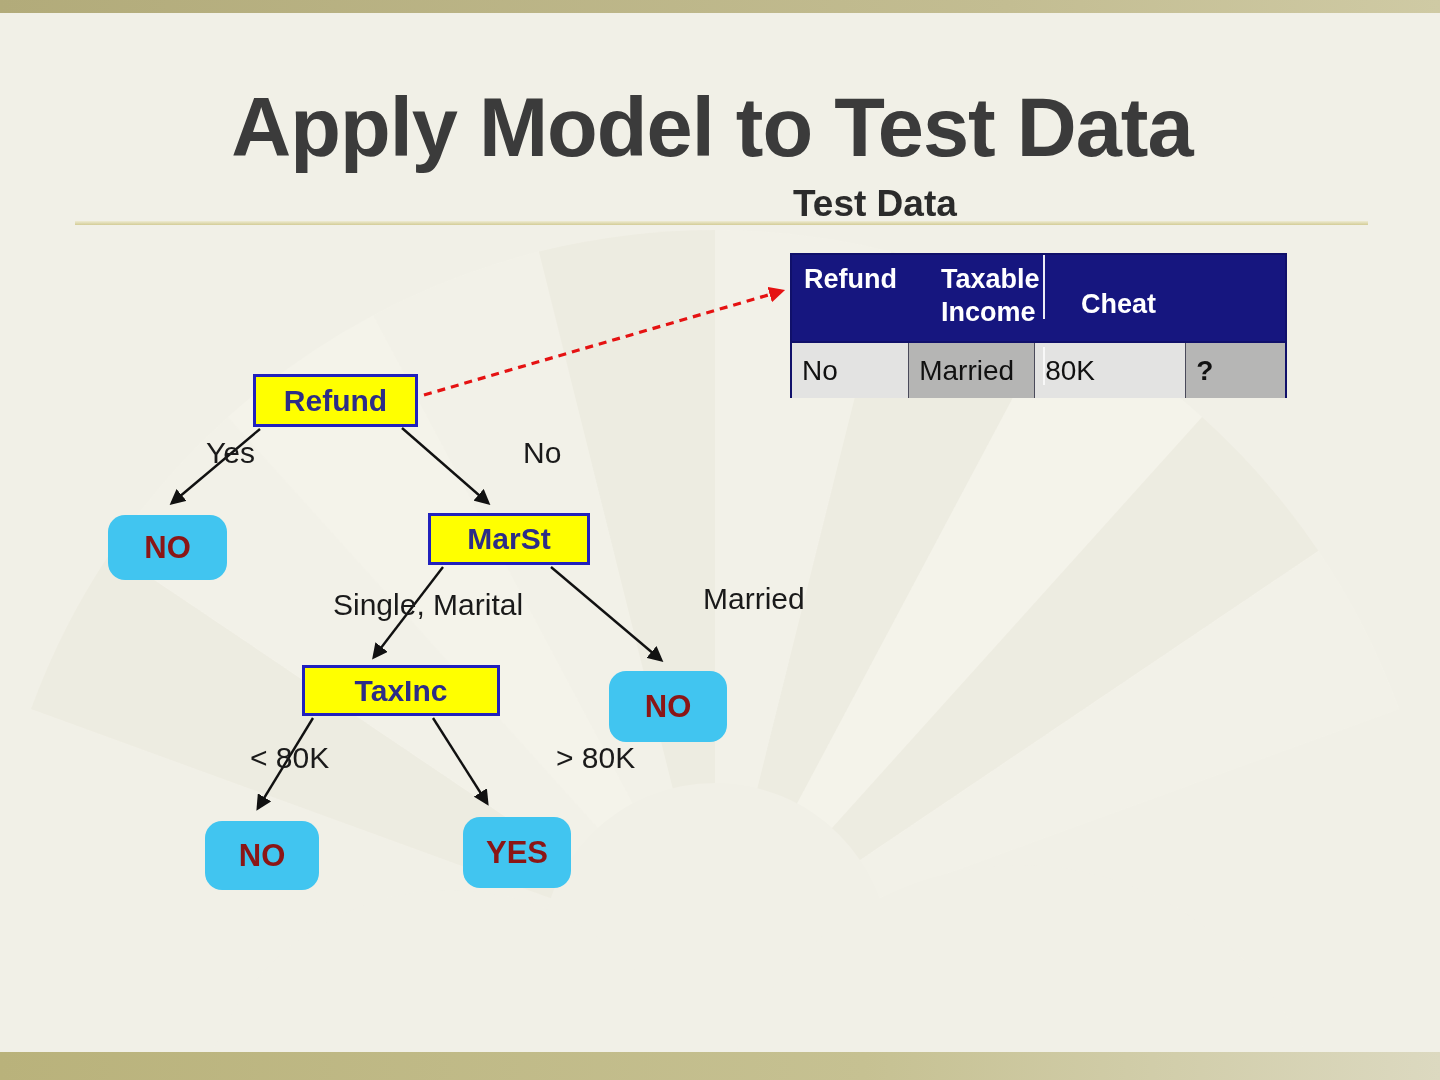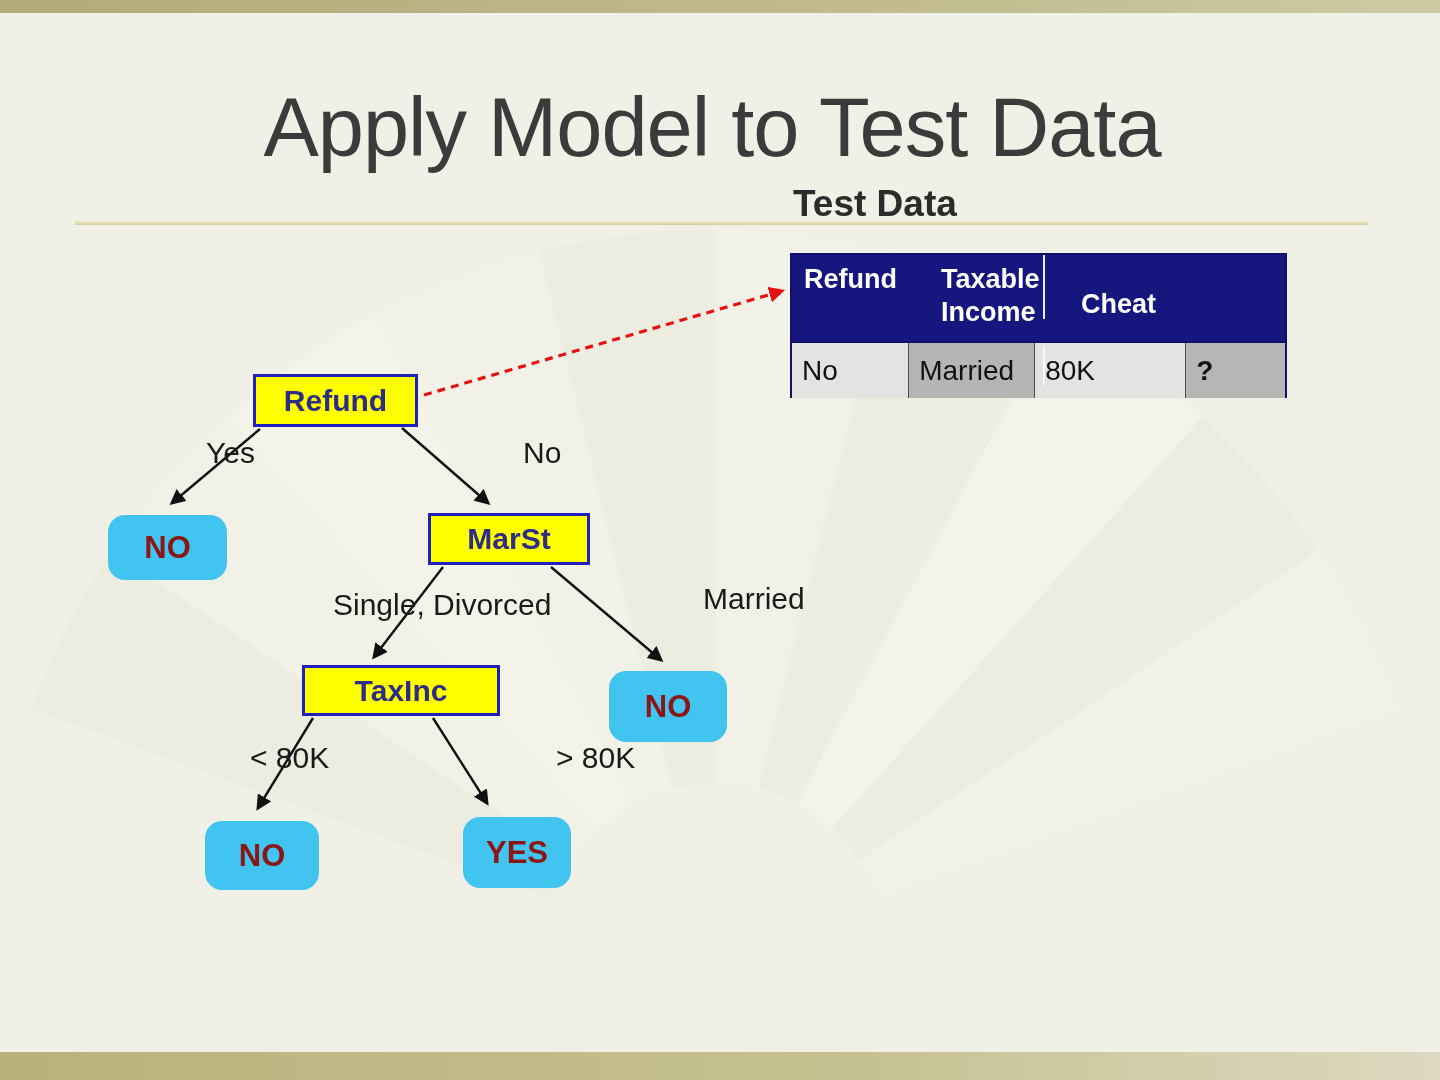--- a/index.html
+++ b/index.html
@@ -12,21 +12,21 @@
   .bar{position:absolute;left:0;width:1440px;z-index:3;}
   .bar-top{top:0;height:13px;background:linear-gradient(to right,#b2ab7a,#c3bd92 70%,#cfcaa4);}
   .bar-bottom{top:1052px;height:28px;background:linear-gradient(to right,#b9b27b,#c6c192 60%,#dcd9c0);}
 
   
   #fan{position:absolute;left:0;top:0;z-index:0;opacity:.6;}
 
   
   .title{
     position:absolute;top:84px;left:0;width:1424px;text-align:center;
-    font-size:83px;font-weight:400;color:#3b3b3b;letter-spacing:-1px;
+    font-size:83px;font-weight:700;color:#3b3b3b;letter-spacing:-1px;
     z-index:2;line-height:1.05;
   }
   .subtitle{
     position:absolute;left:793px;top:183px;
     font-size:37px;font-weight:bold;color:#2b2b2b;z-index:2;
   }
   .rule{
     position:absolute;left:75px;top:221px;width:1293px;height:4px;z-index:2;
     background:linear-gradient(to bottom,#eeebd2,#d3cc96);
   }
@@ -148,16 +148,16 @@
 <div class="dnode" id="node-marst">MarSt</div>
 <div class="dnode" id="node-taxinc">TaxInc</div>
 
 <div class="leaf" id="leaf-no-left">NO</div>
 <div class="leaf" id="leaf-no-right">NO</div>
 <div class="leaf" id="leaf-no-bottom">NO</div>
 <div class="leaf" id="leaf-yes">YES</div>
 
 <div class="elabel" id="lbl-yes">Yes</div>
 <div class="elabel" id="lbl-no">No</div>
-<div class="elabel" id="lbl-single-divorced">Single, Divorced</div>
+<div class="elabel" id="lbl-single-divorced">Single, Marital</div>
 <div class="elabel" id="lbl-married">Married</div>
 <div class="elabel" id="lbl-lt80k">&lt; 80K</div>
 <div class="elabel" id="lbl-gt80k">&gt; 80K</div>
 
 </body></html>

